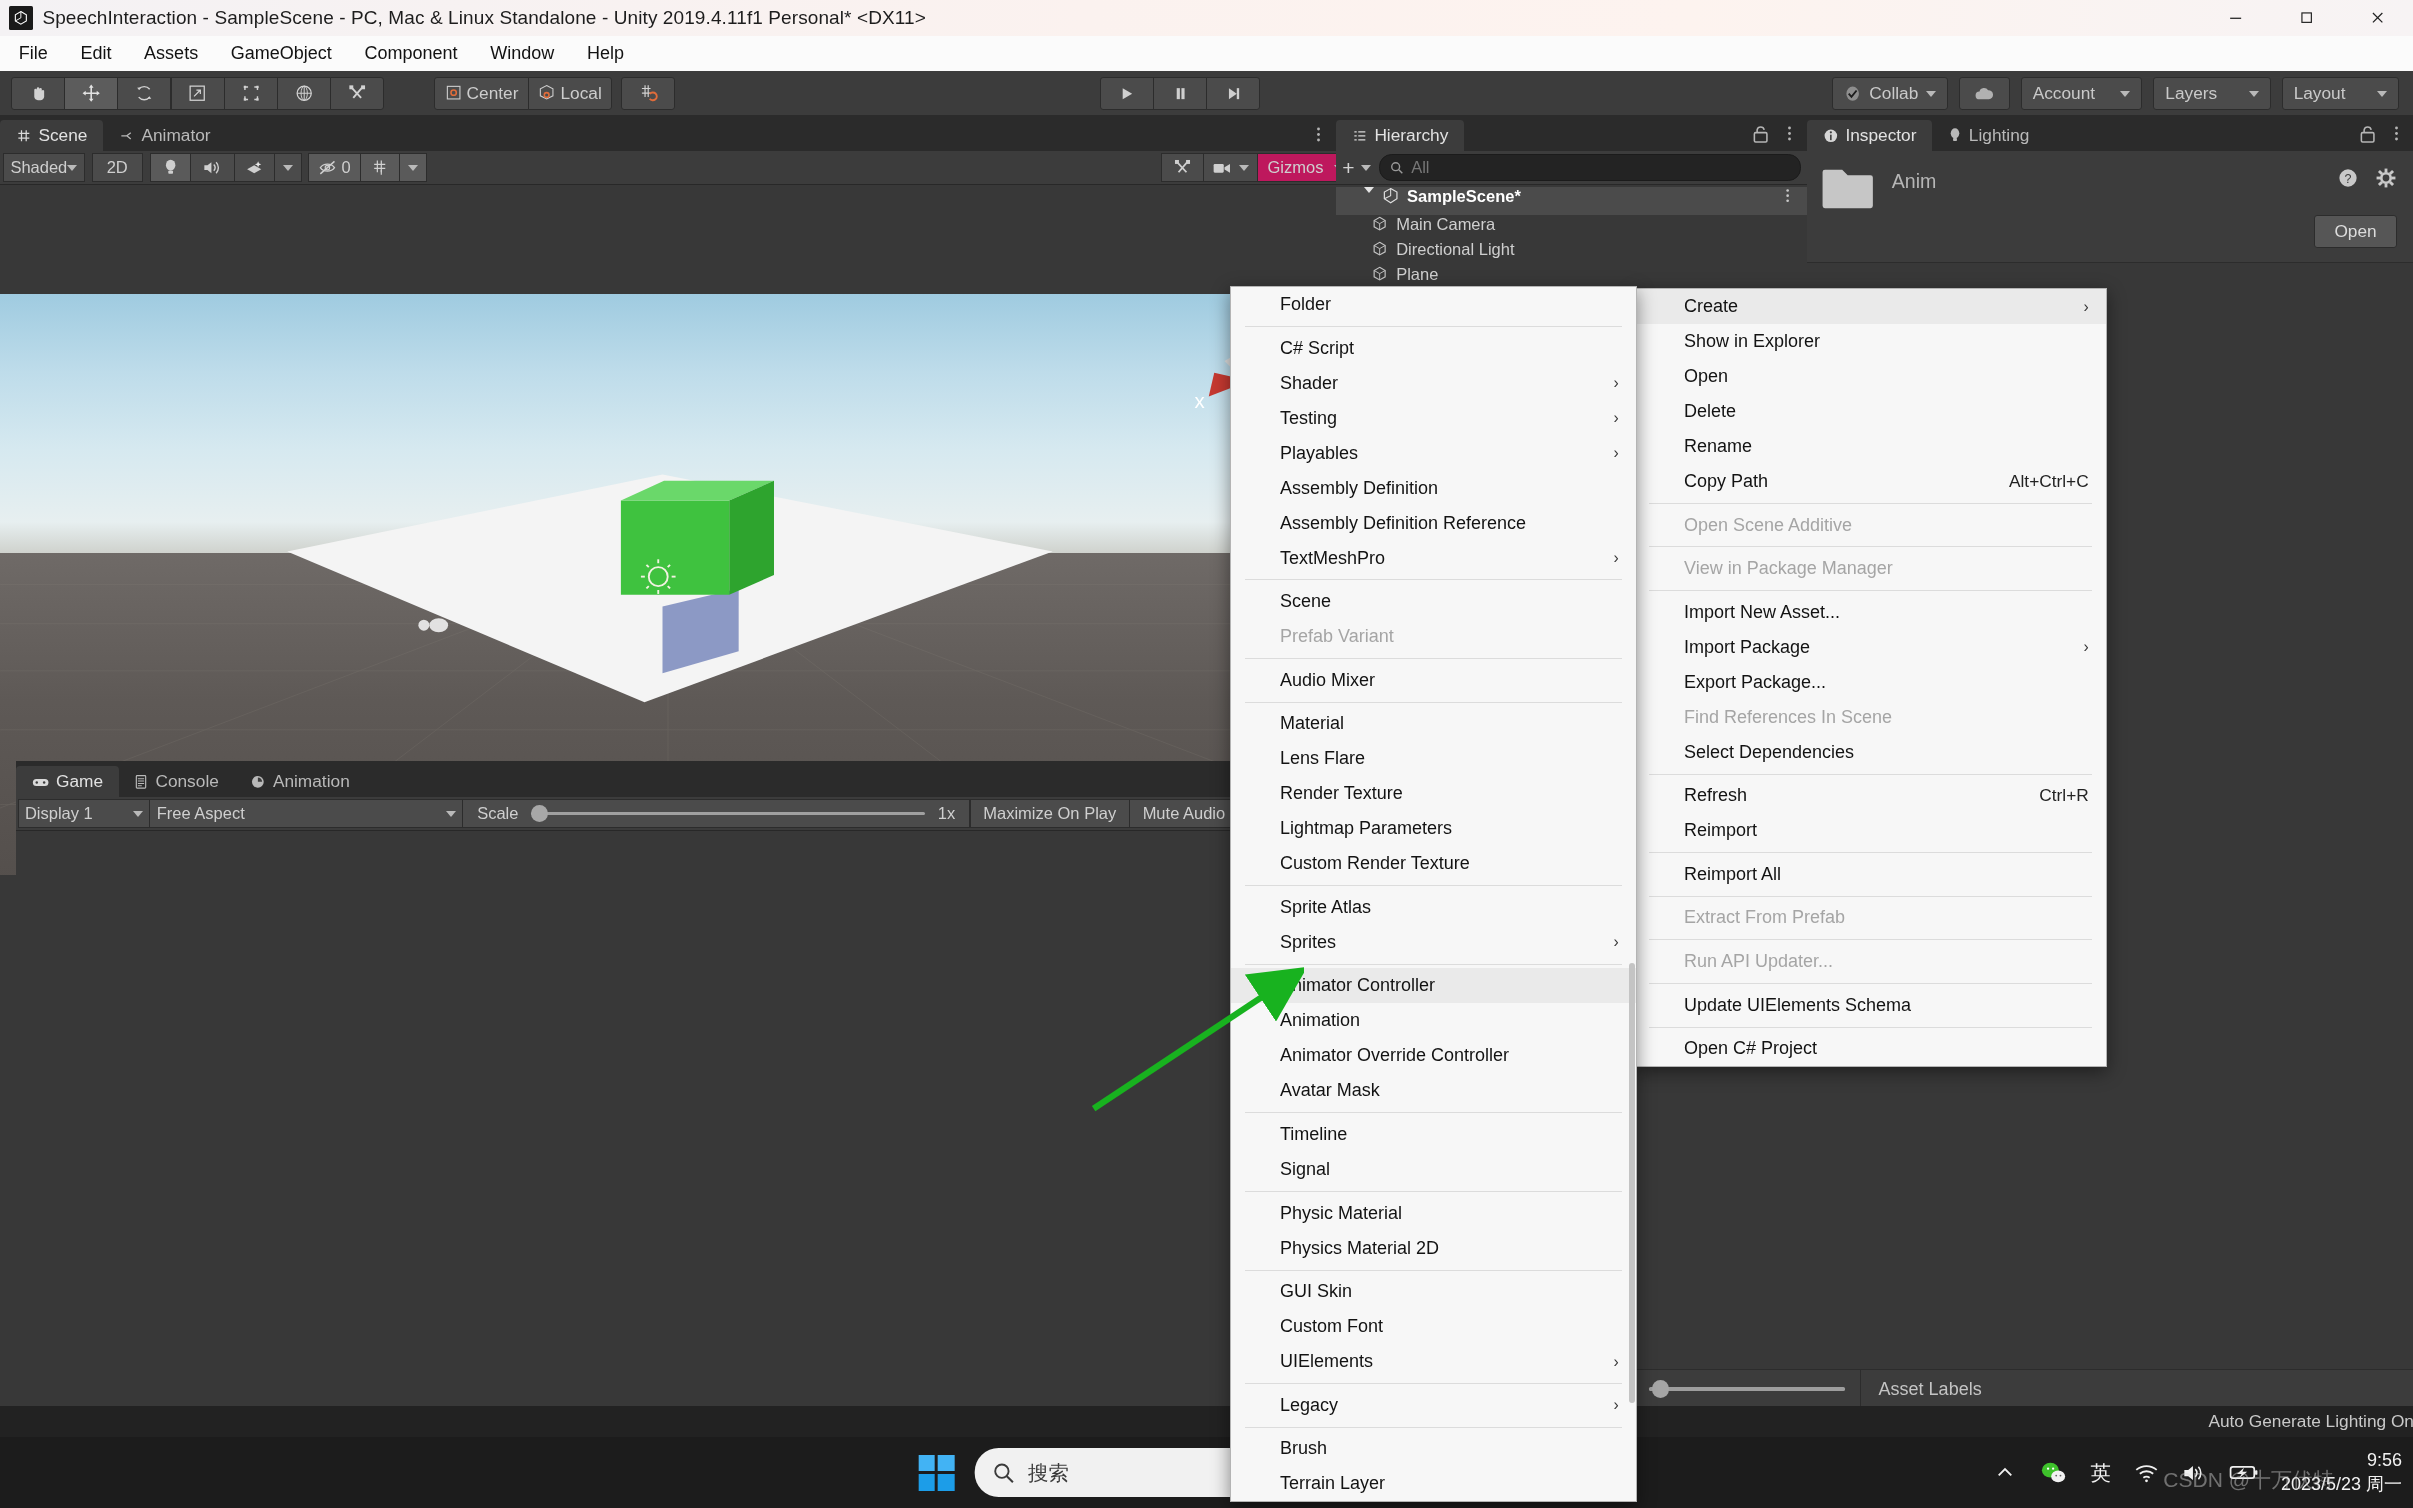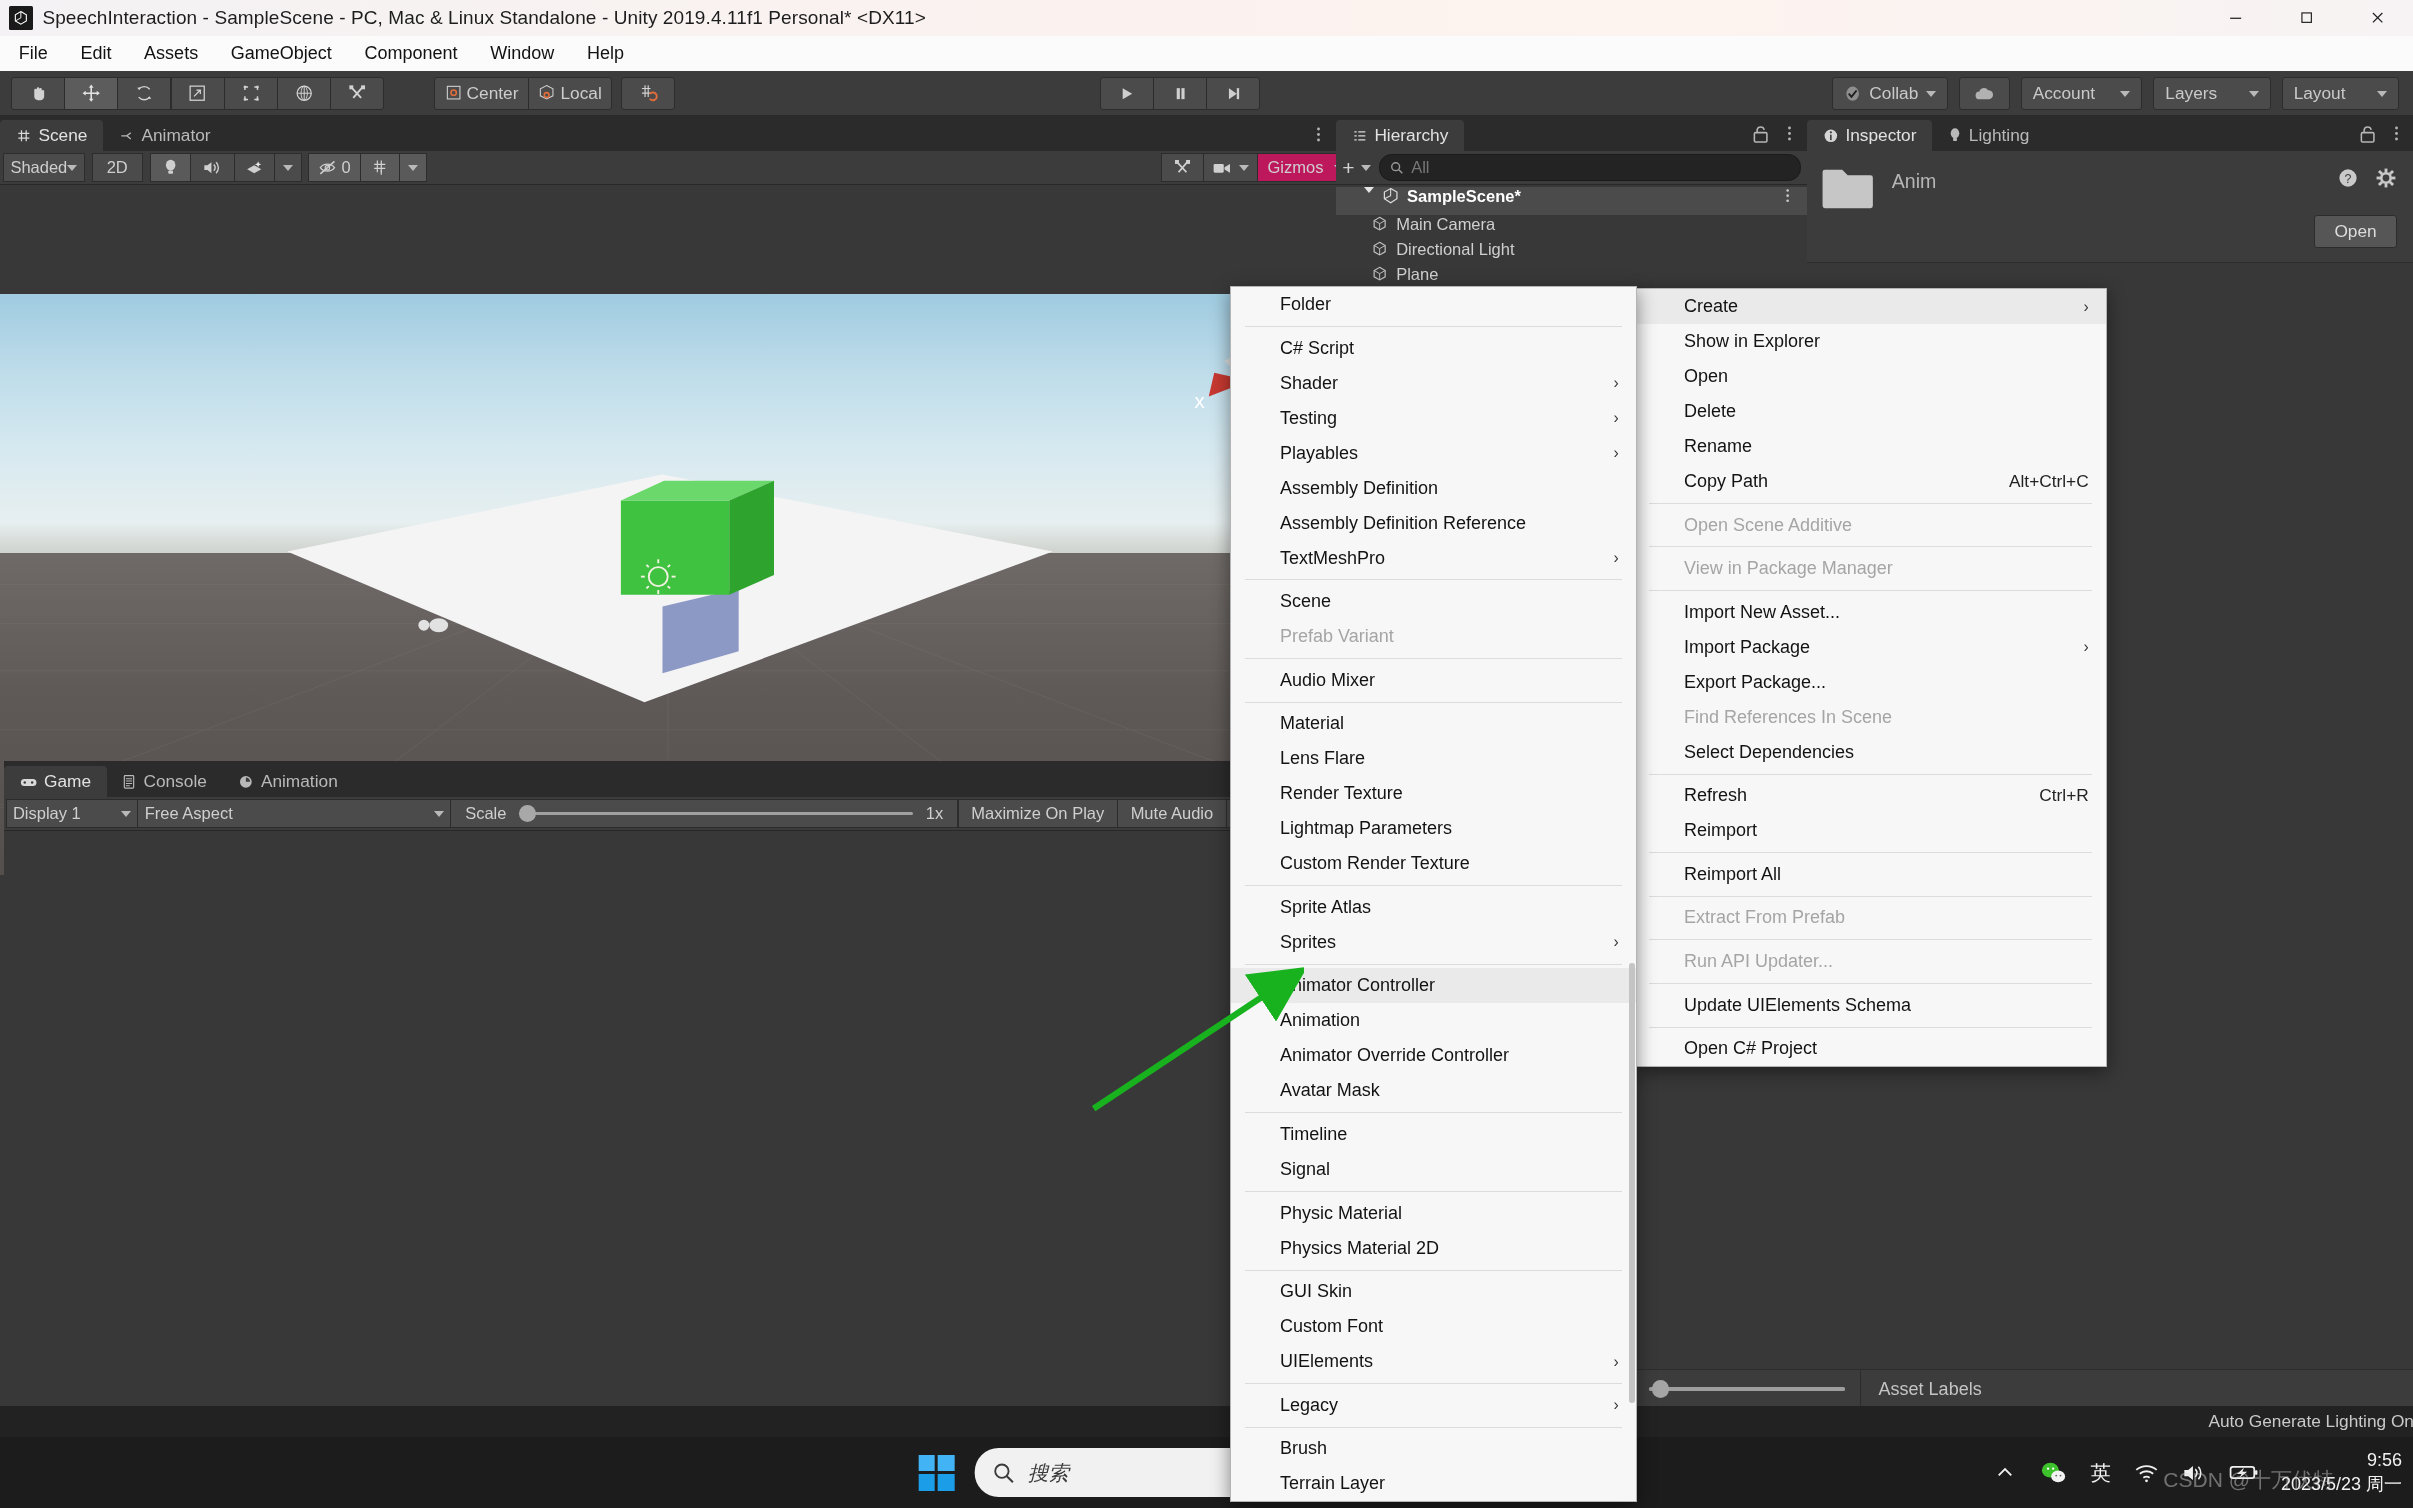--- a/index.html
+++ b/index.html
@@ -78,21 +78,21 @@
   .cm-row.hl{background:#eaeaea;}
   .cm-row.dis{color:#a5a5a5;}
   .cm-sep{height:0.8px;background:#dcdcdc;margin:3.9px 14px;}
   .cm-arrow{position:absolute;right:17.3px;font-size:15.7px;color:#3a3a3a;}
   .cm-short{margin-left:auto;padding-left:47px;color:#232323;font-size:17.3px;}
   .cm-scroll{position:absolute;right:0.8px;width:6.3px;background:#c4c4c4;border-radius:3.1px;}
 
   
   #taskbar{position:absolute;left:0;bottom:0;width:2413px;height:71px;background:#1c1c1c;
     display:flex;align-items:center;}
-  .tb-center{position:absolute;left:50%;transform:translateX(-50%);display:flex;align-items:center;gap:20.4px;font-style:italic;}
+  .tb-center{position:absolute;left:50%;transform:translateX(-50%);display:flex;align-items:center;gap:20.4px;}
   .winlogo{width:36px;height:36px;display:grid;grid-template-columns:1fr 1fr;grid-template-rows:1fr 1fr;gap:3.9px;}
   .winlogo i{background:#2aa7f0;display:block;}
   .winlogo i:nth-child(1){background:#42b3f4}.winlogo i:nth-child(2){background:#42b3f4}
   .winlogo i:nth-child(3){background:#1c9de8}.winlogo i:nth-child(4){background:#1c9de8}
   .tsearch{width:355px;height:49px;background:#f1f1f1;border-radius:24px;display:flex;align-items:center;
     padding:0 17.3px;gap:12.6px;color:#3b3b3b;font-size:20.4px;position:relative;}
   .tray{position:absolute;right:11px;display:flex;align-items:center;gap:22px;color:#f0f0f0;font-size:19px;}
   .clock{display:flex;flex-direction:column;align-items:flex-end;line-height:1.28;font-size:18px;color:#f2f2f2;}
   .hier-row{height:25px;display:flex;gap:7.9px;color:#cfcfcf;font-size:16.5px;padding-left:35px;}
   .hier-row.sel{background:#4b4b4b;color:#fff;font-weight:bold;padding-left:14px;}
@@ -421,21 +421,21 @@
         <polygon points="95,93 106,86 118,93 118,110 106,118 95,110" fill="#bdbdbd"></polygon>
       </svg>
 
       <svg width="27" height="31" style="position:absolute;left:1296px;top:189px;" viewBox="0 0 34 40">
         <rect x="4" y="16" width="22" height="18" rx="2" fill="#c9c9c9"></rect>
           <path d="M9 16 V11 a7 7 0 0114 0" fill="none" stroke="#c9c9c9" stroke-width="3"></path>
       </svg>
     </div>
   </div>
 
-  <div class="panel" style="left:4px;top:761px;width:1336px;height:646px;">
+  <div class="panel" style="left:16px;top:761px;width:1336px;height:646px;">
     <div class="ptabs">
       <div class="ptab active">
         <svg width="17.3" height="14" viewBox="0 0 22 18">
             <rect x="1" y="5" width="20" height="9" rx="4.5" fill="#d9d9d9"></rect>
             <circle cx="6" cy="9.5" r="1.6" fill="#3c3c3c"></circle>
             <circle cx="15.5" cy="9.5" r="1.6" fill="#3c3c3c"></circle>
           </svg>
         <span>Game</span>
       </div>
       <div class="ptab">

